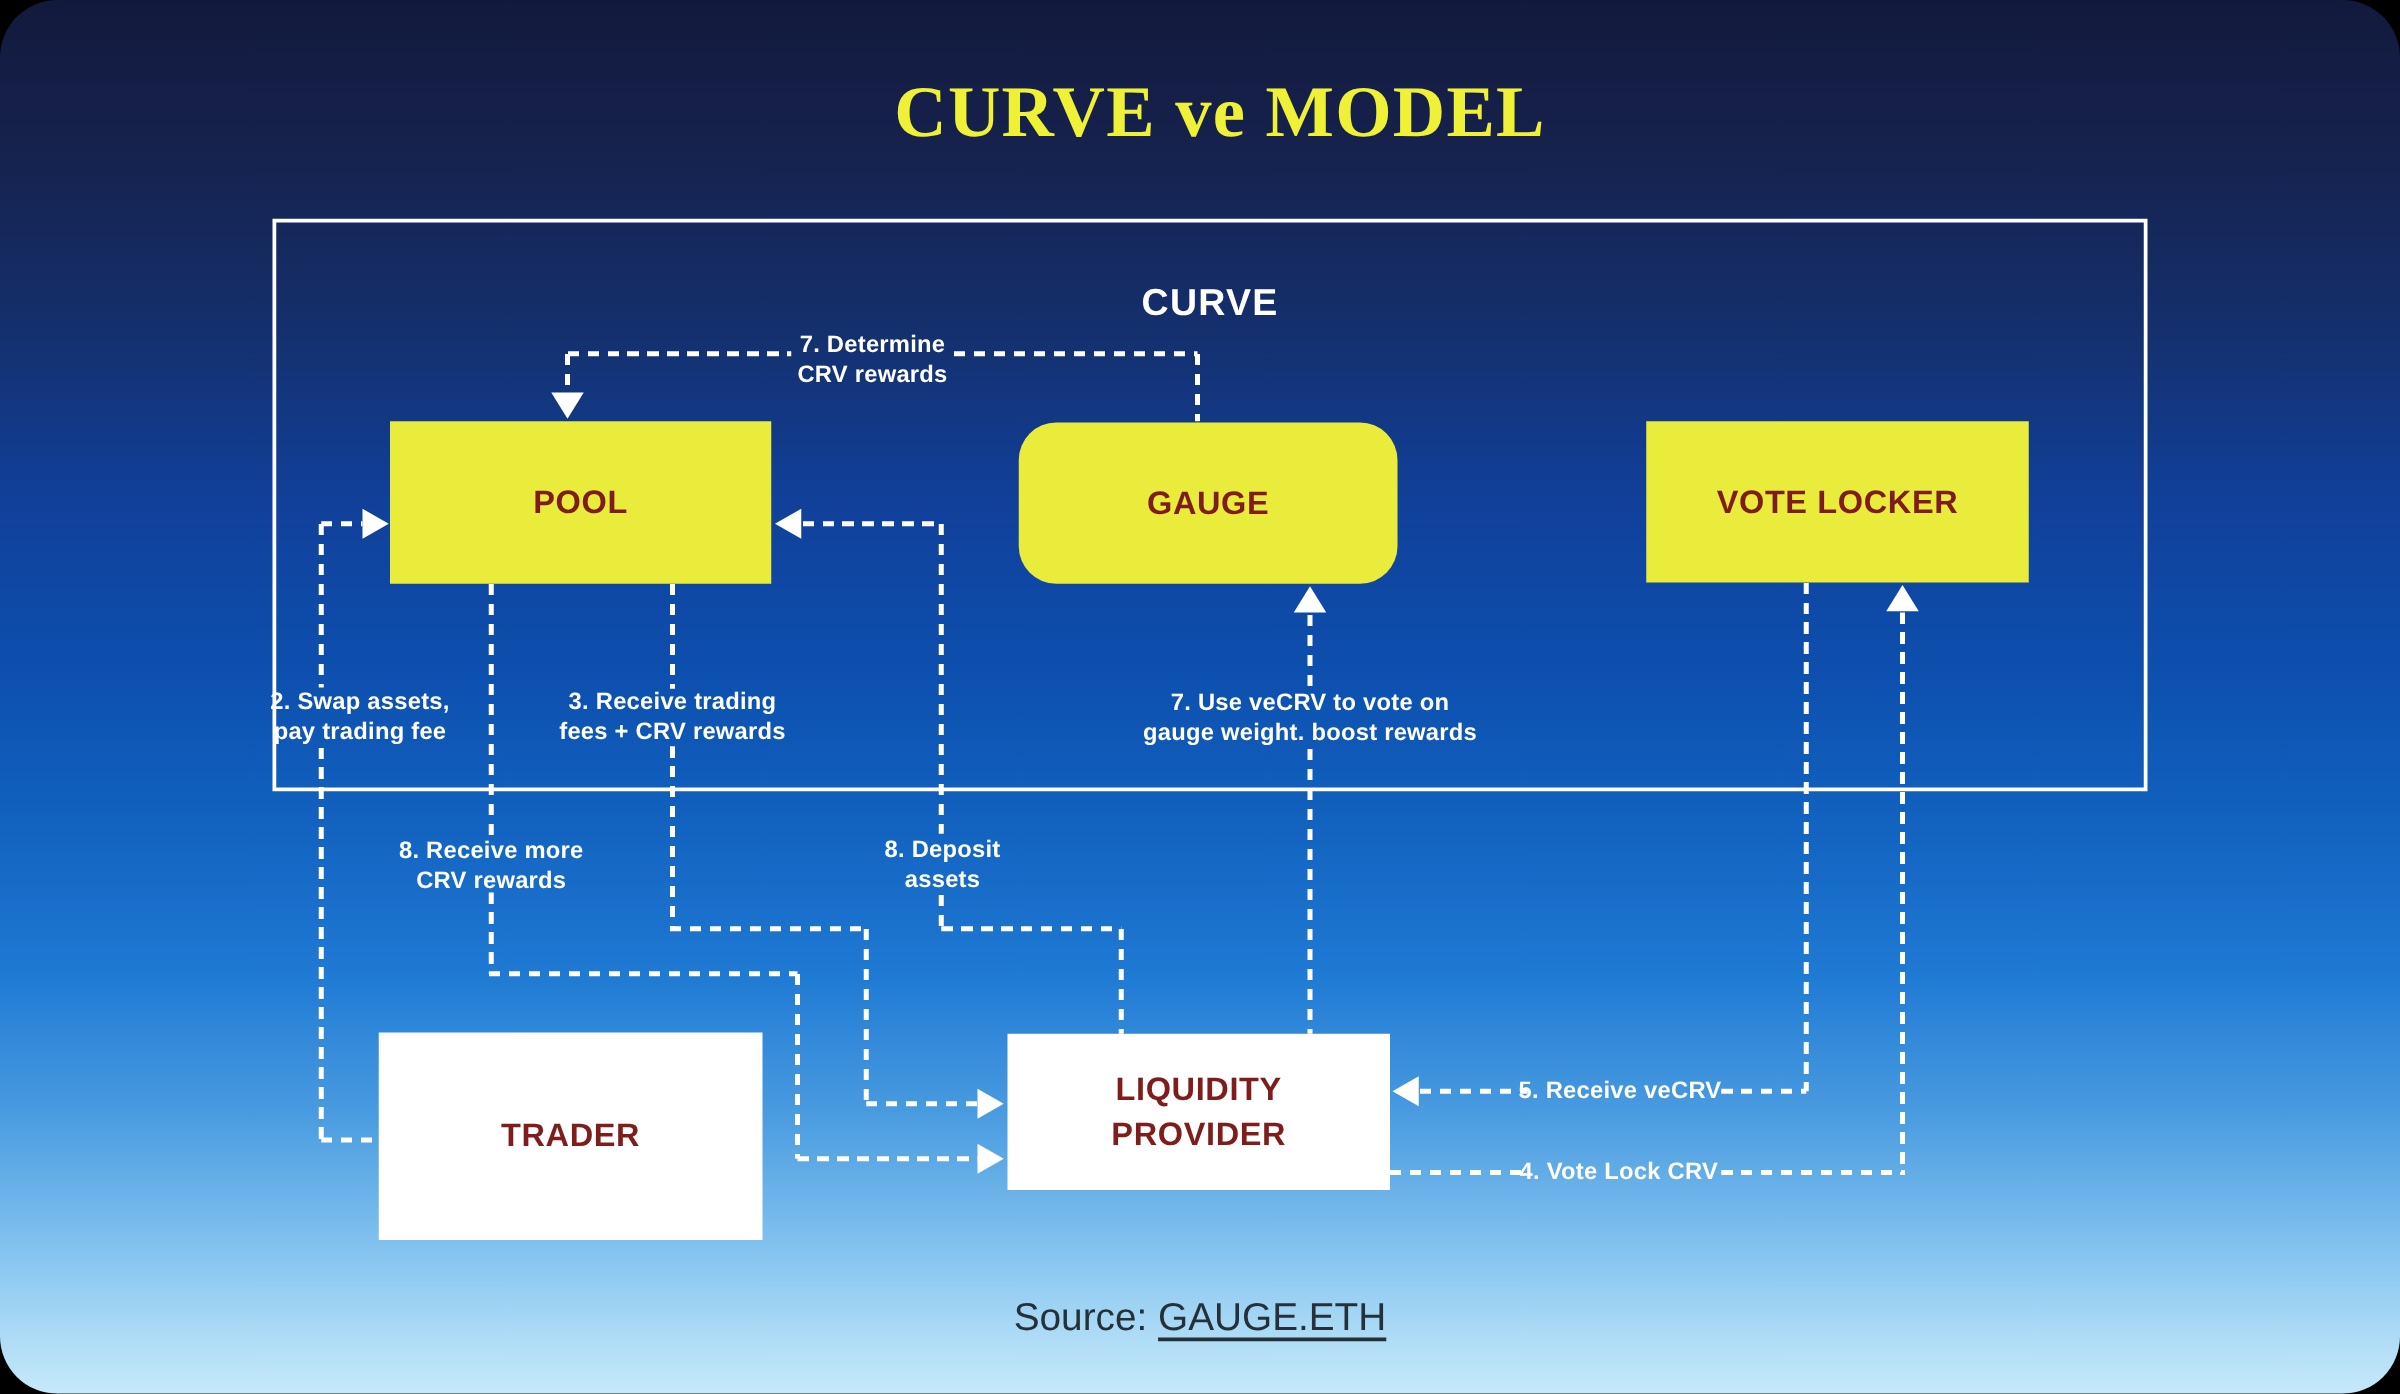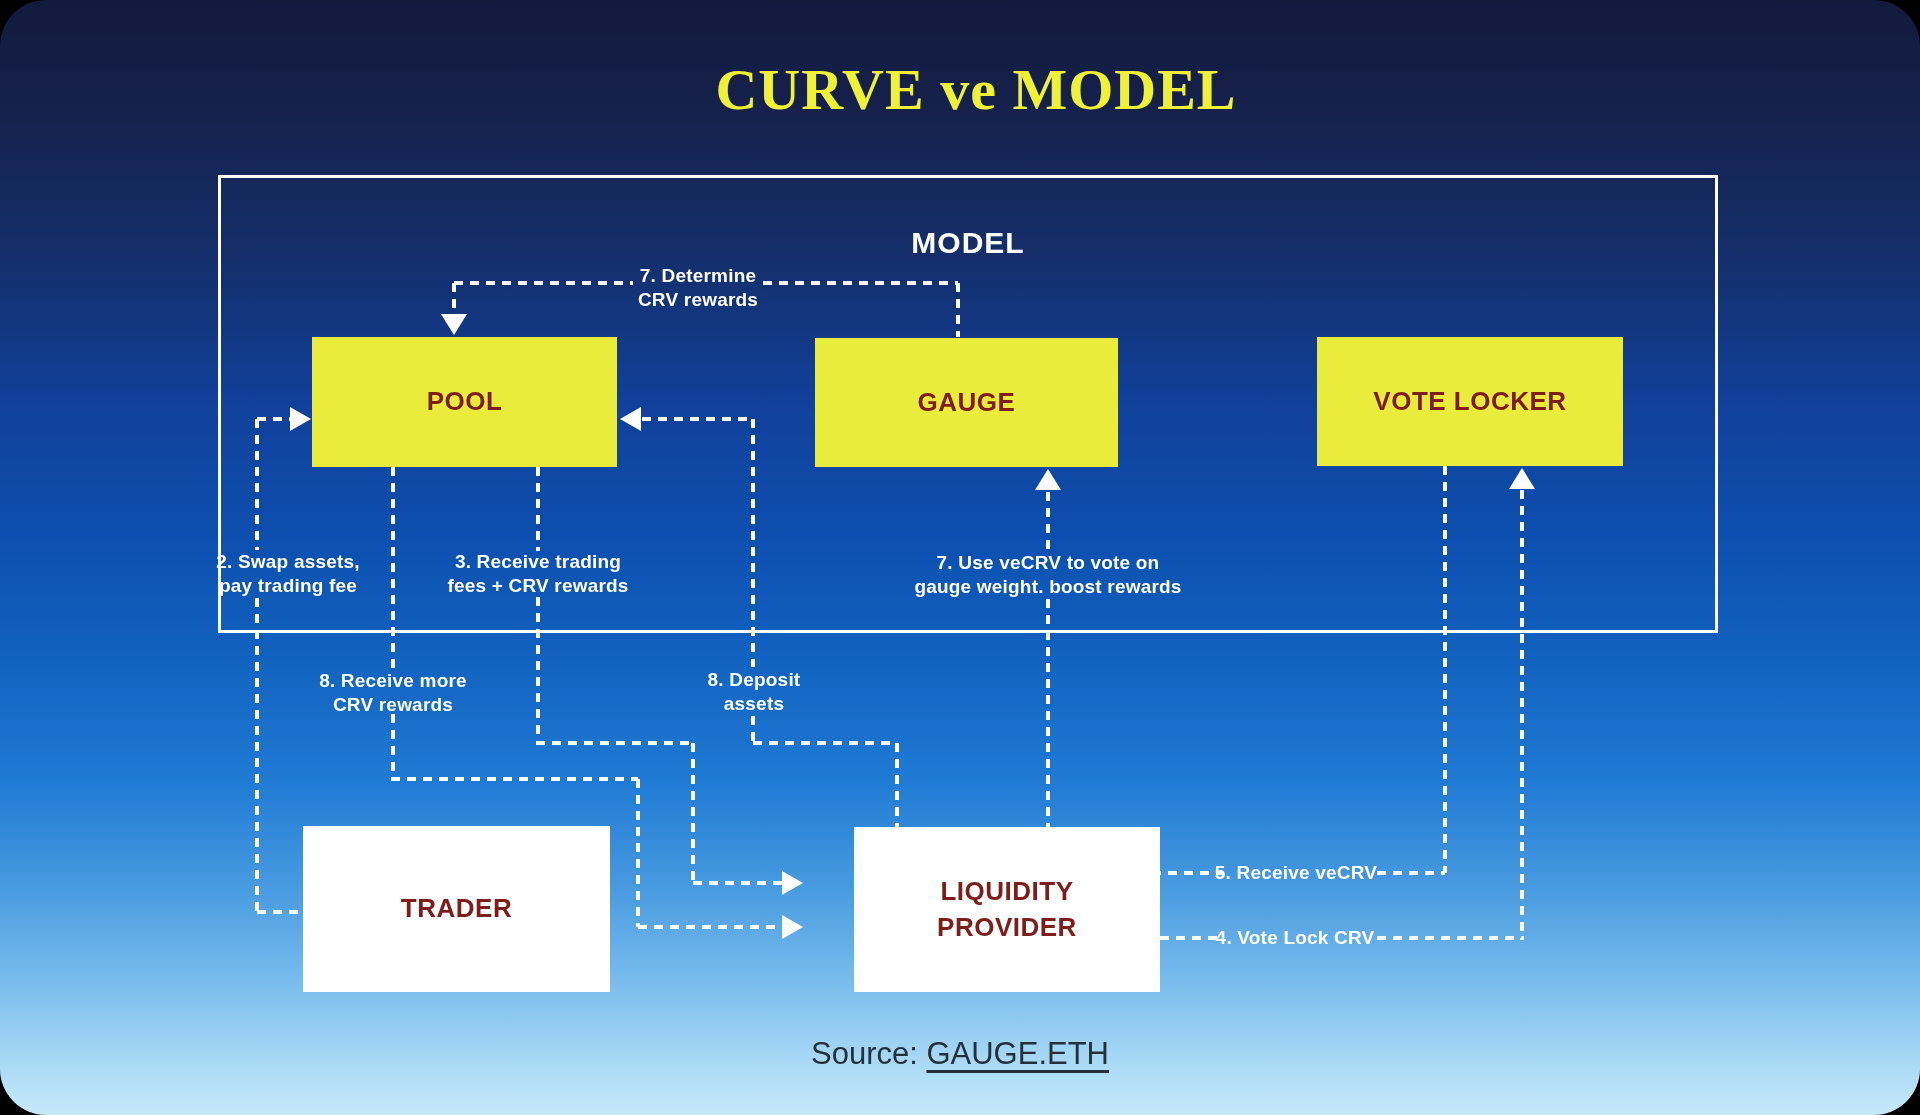--- a/index.html
+++ b/index.html
@@ -67,24 +67,24 @@
     text-align: center;
     font-size: 26px;
     font-weight: bold;
     color: #7f1d1d;
     line-height: 1.35;
     letter-spacing: 0.5px;
   }
   .node.yellow { background: #e9ec3b; }
   .node.white  { background: #ffffff; }
   .node-pool        { left: 312px;  top: 337px; width: 305px; height: 130px; }
-  .node-gauge       { left: 815px;  top: 338px; width: 303px; height: 129px; }
+  .node-gauge       { left: 815px;  top: 338px; width: 303px; height: 129px; border-radius: 30px; }
   .node-vote-locker { left: 1317px; top: 337px; width: 306px; height: 129px; }
   .node-trader      { left: 303px;  top: 826px; width: 307px; height: 166px; }
-  .node-lp          { left: 806px;  top: 827px; width: 306px; height: 165px; margin-left: 48px; }
+  .node-lp          { left: 806px;  top: 827px; width: 306px; height: 125px; }
 
   .seg { position: absolute; }
   .seg.h {
     height: 4px;
     background: repeating-linear-gradient(90deg, #ffffff 0 9px, transparent 9px 16px);
   }
   .seg.v {
     width: 4px;
     background: repeating-linear-gradient(180deg, #ffffff 0 9px, transparent 9px 16px);
   }
@@ -136,21 +136,21 @@
   }
 </style>
 </head>
 <body>
 
 <div class="card">
 
   <h1 class="title">CURVE ve MODEL</h1>
 
   <div class="curve-container">
-    <div class="curve-label">MODEL</div>
+    <div class="curve-label">CURVE</div>
   </div>
 
   <div class="node yellow node-pool">POOL</div>
   <div class="node yellow node-gauge">GAUGE</div>
   <div class="node yellow node-vote-locker">VOTE LOCKER</div>
   <div class="node white node-trader">TRADER</div>
   <div class="node white node-lp" style="white-space: pre-line;">LIQUIDITY
 PROVIDER</div>
 
   <div class="seg v" style="left:956px; top:283px; height:54px;"></div>

